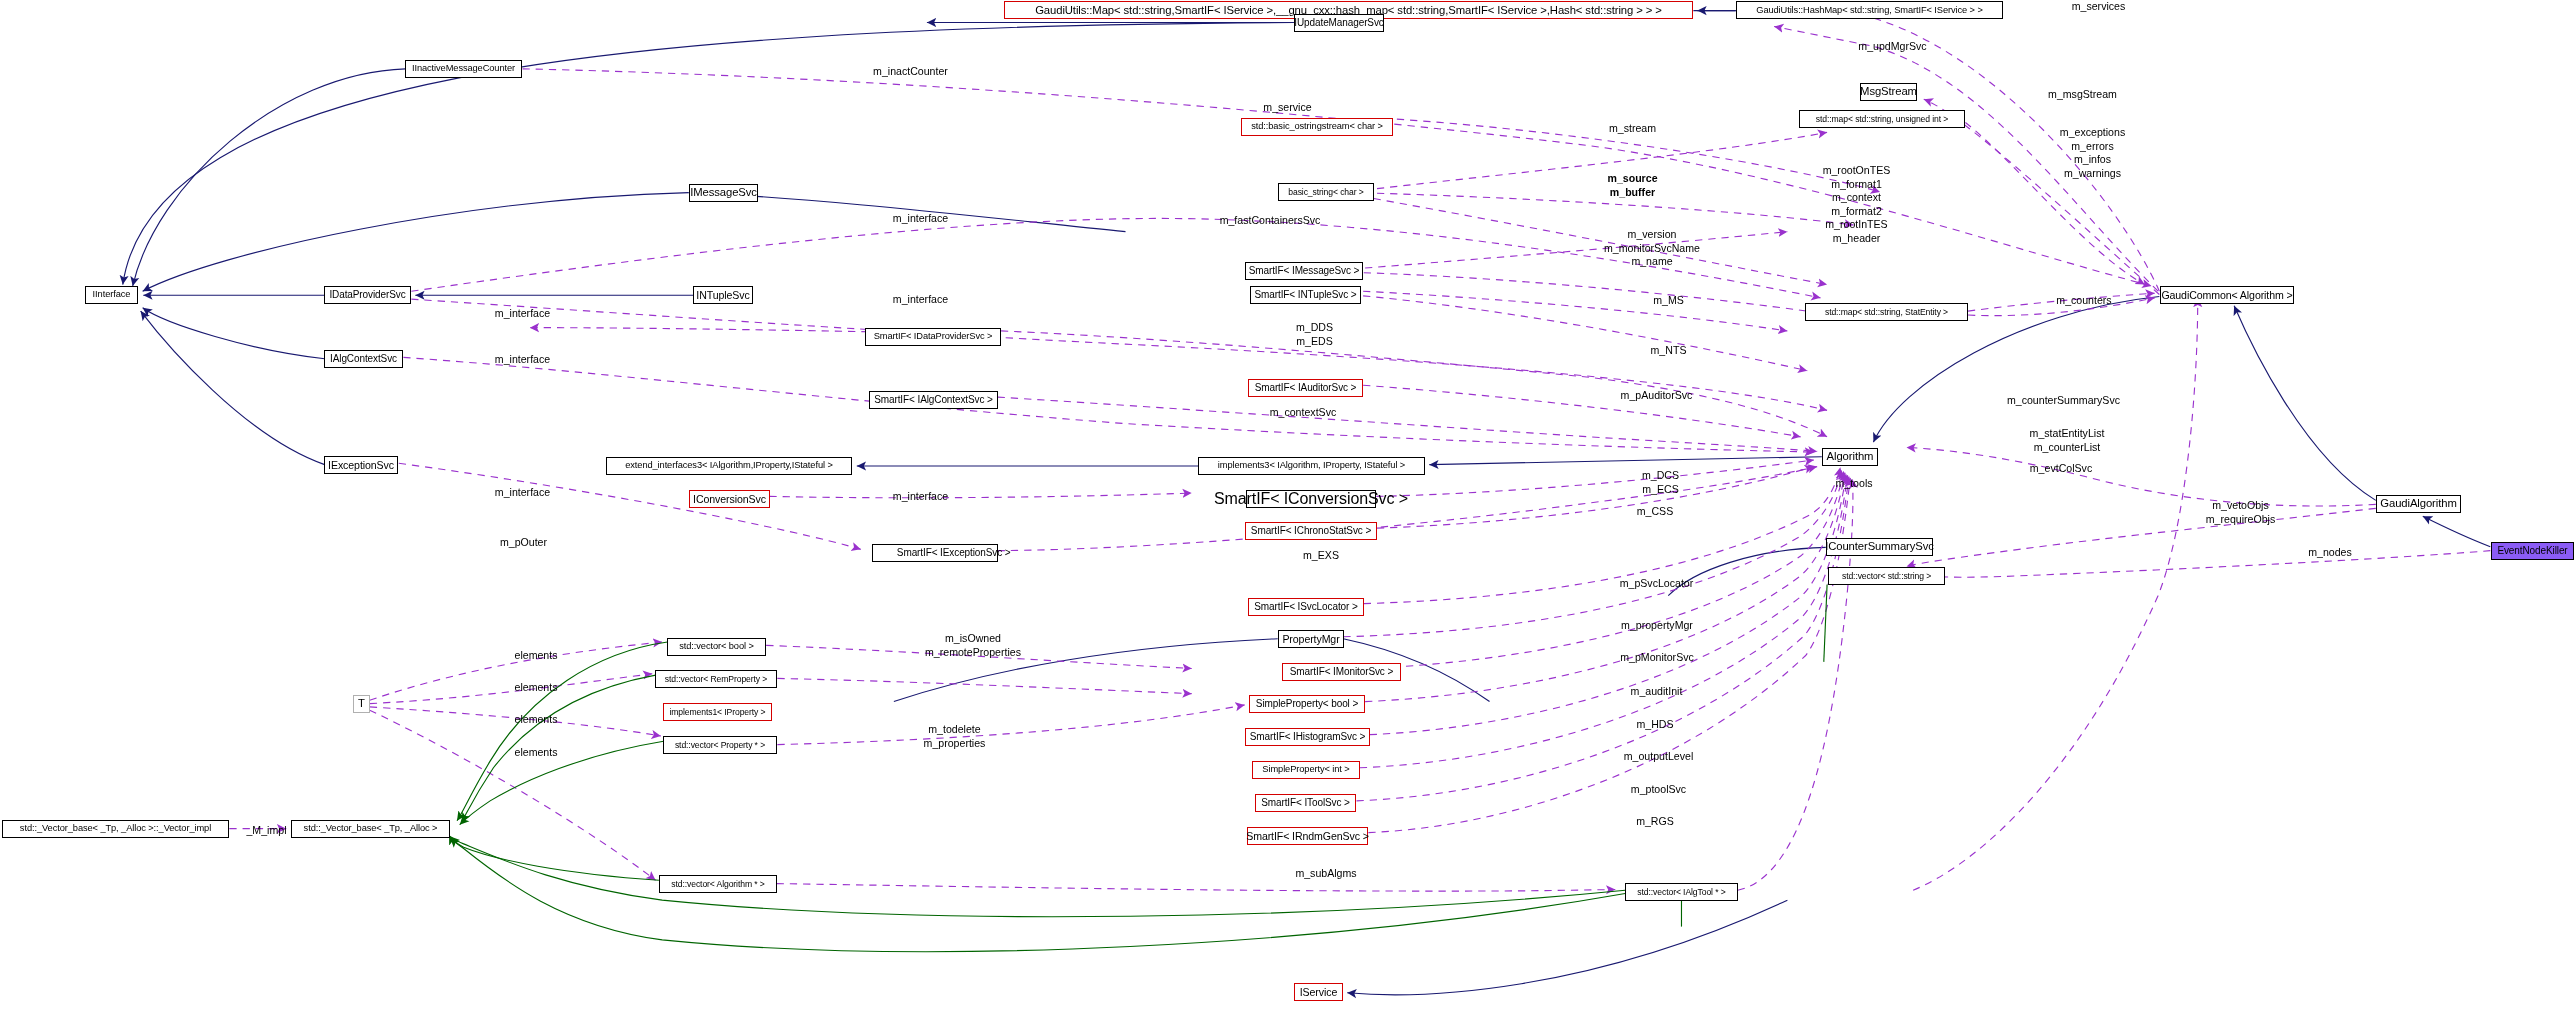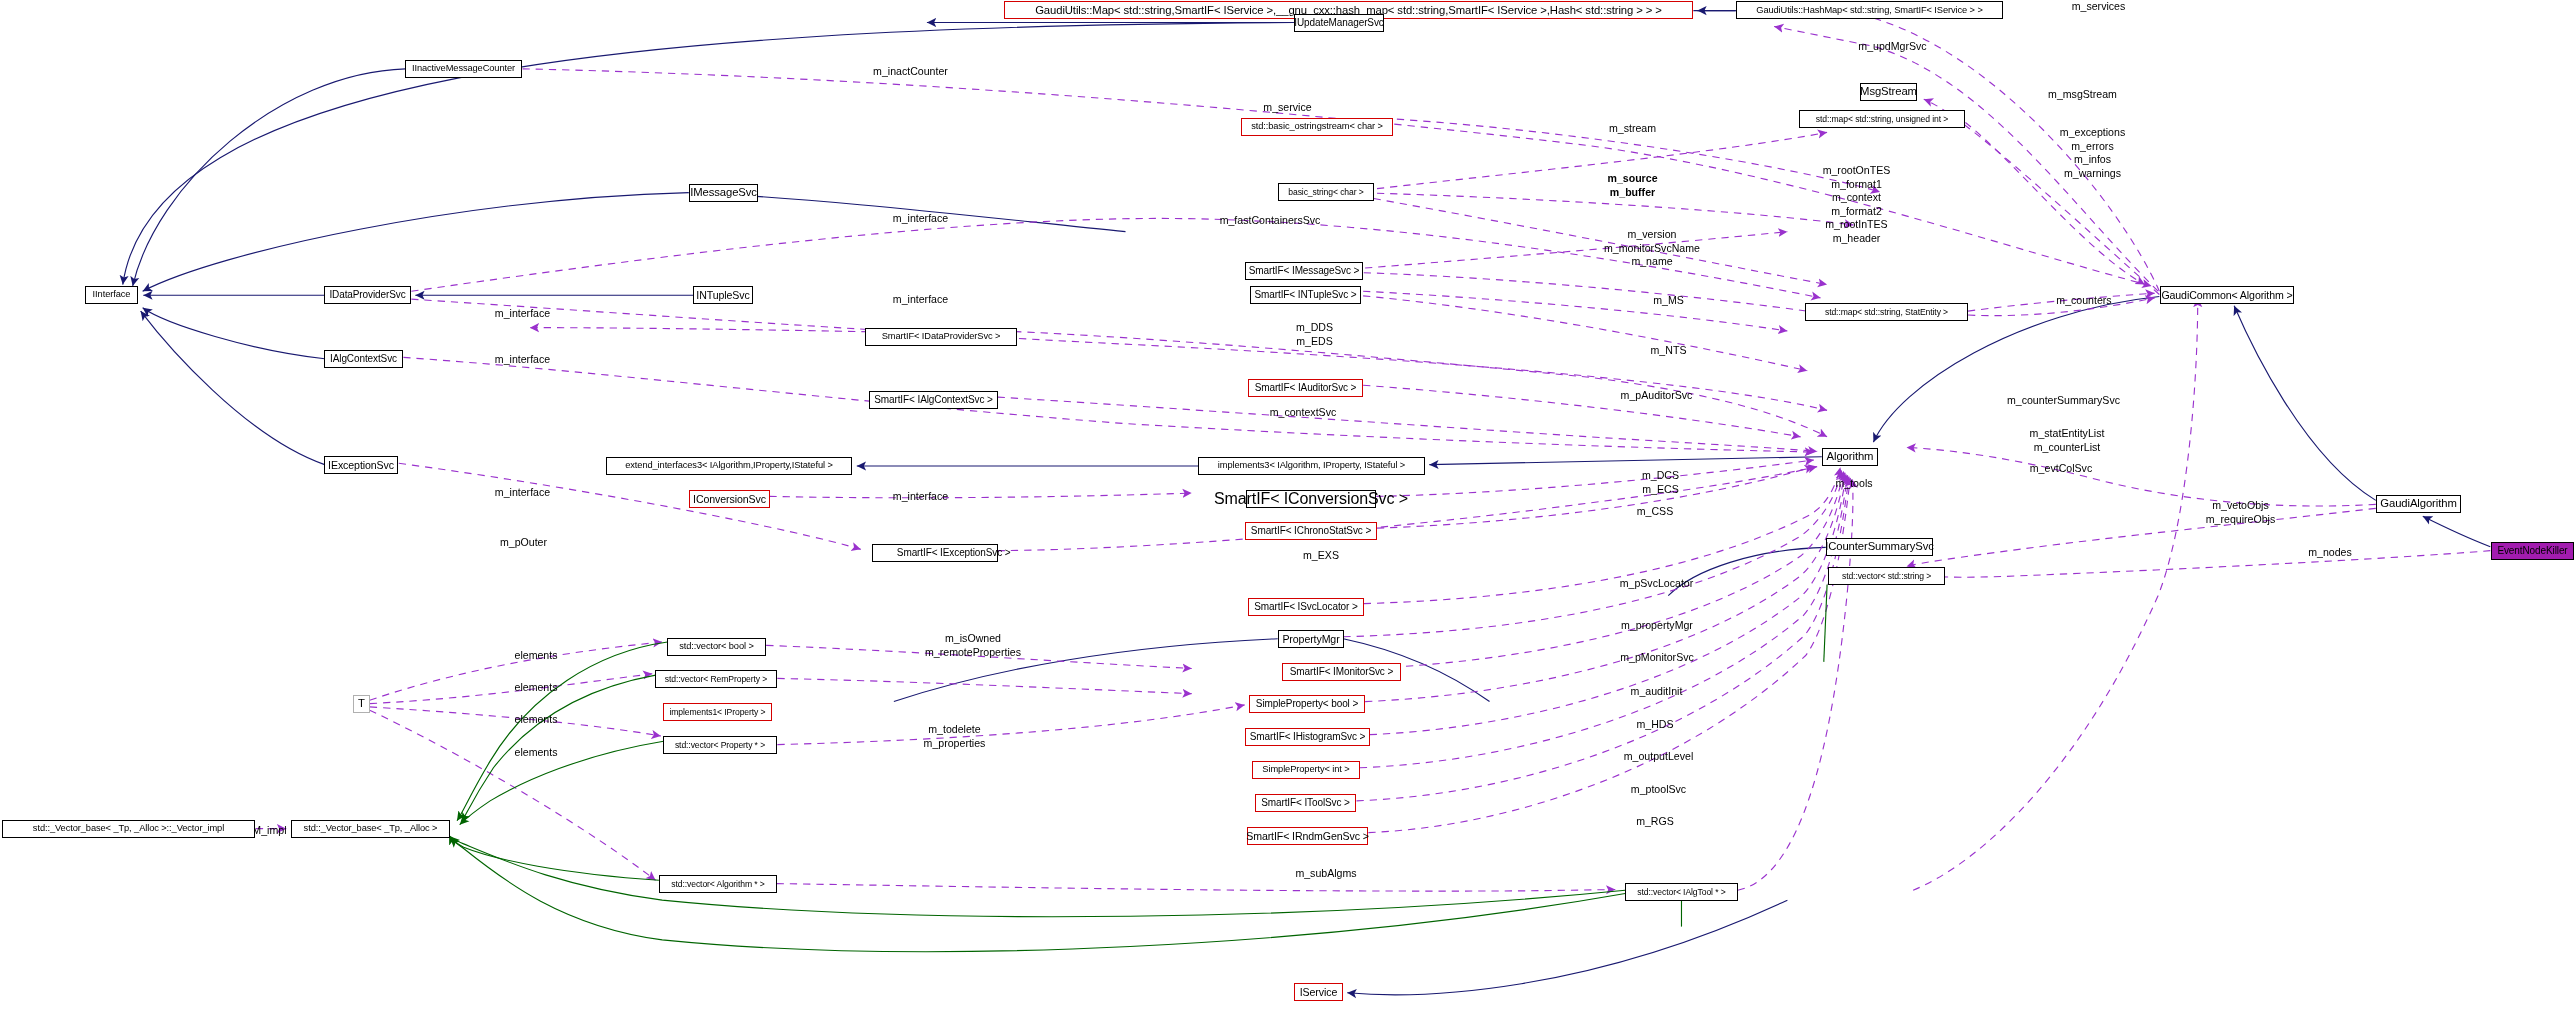--- a/index.html
+++ b/index.html
@@ -20,21 +20,21 @@
     color:#000000;
     font-size:11.3px;
     line-height:1;
     display:flex;align-items:center;justify-content:center;
     white-space:nowrap;
     padding:0 4.6px;
     letter-spacing:-0.1px;
     z-index:5;
   }
   .node.red{border-color:#d40000;}
-  .node.grey{background:#a21caf;border-color:#000000;}
+  .node.grey{background:#8b5cf6;border-color:#000000;}
   .node.tparam{border:1.1px solid #b0b0b0;background:#ffffff;}
   .edge-label{
     position:absolute;
     font-size:10.6px;
     color:#000000;
     white-space:nowrap;
     line-height:1.28;
     z-index:4;
     text-align:center;
   }
@@ -171,21 +171,21 @@
       <div class="node" style="left: 1799px; top: 110px; width: 166px; height: 18px; font-size: 8.6px;">std::map&lt; std::string, unsigned int &gt;</div>
       <div class="node" style="left: 1278px; top: 183px; width: 96px; height: 18px; font-size: 8.6px;">basic_string&lt; char &gt;</div>
       <div class="node" style="left: 689px; top: 184px; width: 69px; height: 18px;">IMessageSvc</div>
       <div class="node" style="left: 1245px; top: 262px; width: 118px; height: 18px; font-size: 10px;">SmartIF&lt; IMessageSvc &gt;</div>
       <div class="node" style="left: 85px; top: 286px; width: 53px; height: 18px; font-size: 9.3px;">IInterface</div>
       <div class="node" style="left: 324px; top: 286px; width: 87px; height: 18px; font-size: 10px;">IDataProviderSvc</div>
       <div class="node" style="left: 693px; top: 286px; width: 60px; height: 18px; font-size: 10.6px;">INTupleSvc</div>
       <div class="node" style="left: 1250px; top: 286px; width: 111px; height: 18px; font-size: 10px;">SmartIF&lt; INTupleSvc &gt;</div>
       <div class="node" style="left: 1805px; top: 303px; width: 163px; height: 18px; font-size: 8.6px;">std::map&lt; std::string, StatEntity &gt;</div>
       <div class="node" style="left: 2160px; top: 286px; width: 134px; height: 18px; font-size: 10.6px;">GaudiCommon&lt; Algorithm &gt;</div>
-      <div class="node" style="left: 865px; top: 328px; width: 152px; height: 18px; font-size: 9.3px;">SmartIF&lt; IDataProviderSvc &gt;</div>
+      <div class="node" style="left: 865px; top: 328px; width: 136px; height: 18px; font-size: 9.3px;">SmartIF&lt; IDataProviderSvc &gt;</div>
       <div class="node" style="left: 324px; top: 350px; width: 79px; height: 18px; font-size: 10px;">IAlgContextSvc</div>
       <div class="node red" style="left: 1248px; top: 379px; width: 115px; height: 18px; font-size: 10px;">SmartIF&lt; IAuditorSvc &gt;</div>
       <div class="node" style="left: 869px; top: 391px; width: 129px; height: 18px; font-size: 10px;">SmartIF&lt; IAlgContextSvc &gt;</div>
       <div class="node" style="left: 324px; top: 456px; width: 74px; height: 18px; font-size: 10.6px;">IExceptionSvc</div>
       <div class="node" style="left: 606px; top: 457px; width: 246px; height: 18px; font-size: 9.3px;">extend_interfaces3&lt; IAlgorithm,IProperty,IStateful &gt;</div>
       <div class="node" style="left: 1198px; top: 457px; width: 227px; height: 18px; font-size: 9.3px;">implements3&lt; IAlgorithm, IProperty, IStateful &gt;</div>
       <div class="node" style="left: 1822px; top: 448px; width: 56px; height: 18px;">Algorithm</div>
       <div class="node red" style="left: 689px; top: 490px; width: 81px; height: 18px; font-size: 10.6px;">IConversionSvc</div>
       <div class="node" style="left: 1246px; top: 490px; width: 130px; height: 18px; font-size: 16px;">SmartIF&lt; IConversionSvc &gt;</div>
       <div class="node red" style="left: 1245px; top: 522px; width: 132px; height: 18px; font-size: 10px;">SmartIF&lt; IChronoStatSvc &gt;</div>
@@ -200,21 +200,21 @@
       <div class="node red" style="left: 1247px; top: 663px; width: 119px; height: 18px; font-size: 10px; margin-left: 35px;">SmartIF&lt; IMonitorSvc &gt;</div>
       <div class="node" style="left: 655px; top: 670px; width: 122px; height: 18px; font-size: 8.6px;">std::vector&lt; RemProperty &gt;</div>
       <div class="node red" style="left: 1249px; top: 695px; width: 116px; height: 18px; font-size: 10px;">SimpleProperty&lt; bool &gt;</div>
       <div class="node tparam" style="left: 353px; top: 695px; width: 16.6px; height: 18px;">T</div>
       <div class="node red" style="left: 663px; top: 703px; width: 109px; height: 18px; font-size: 8.6px;">implements1&lt; IProperty &gt;</div>
       <div class="node red" style="left: 1245px; top: 728px; width: 125px; height: 18px; font-size: 10px;">SmartIF&lt; IHistogramSvc &gt;</div>
       <div class="node" style="left: 663px; top: 736px; width: 114px; height: 18px; font-size: 8.6px;">std::vector&lt; Property * &gt;</div>
       <div class="node red" style="left: 1252px; top: 761px; width: 108px; height: 18px; font-size: 9.3px;">SimpleProperty&lt; int &gt;</div>
       <div class="node red" style="left: 1255px; top: 794px; width: 101px; height: 18px; font-size: 10px;">SmartIF&lt; IToolSvc &gt;</div>
       <div class="node red" style="left: 1247px; top: 827px; width: 121px; height: 18px; font-size: 10.6px;">SmartIF&lt; IRndmGenSvc &gt;</div>
-      <div class="node" style="left: 2px; top: 820px; width: 253px; height: 18px; font-size: 9.3px;">std::_Vector_base&lt; _Tp, _Alloc &gt;::_Vector_impl</div>
+      <div class="node" style="left: 2px; top: 820px; width: 227px; height: 18px; font-size: 9.3px;">std::_Vector_base&lt; _Tp, _Alloc &gt;::_Vector_impl</div>
       <div class="node" style="left: 291px; top: 820px; width: 159px; height: 18px; font-size: 9.3px;">std::_Vector_base&lt; _Tp, _Alloc &gt;</div>
       <div class="node" style="left: 659px; top: 875px; width: 118px; height: 18px; font-size: 8.6px;">std::vector&lt; Algorithm * &gt;</div>
       <div class="node" style="left: 1625px; top: 883px; width: 113px; height: 18px; font-size: 8.6px;">std::vector&lt; IAlgTool * &gt;</div>
       <div class="node red" style="left: 1294px; top: 983px; width: 49px; height: 18px; font-size: 10.6px;">IService</div>
     </div>
   <div id="labels-layer">
       <div class="edge-label" style="left: 2059px; top: 0px; width: 79px;">m_services</div>
       <div class="edge-label" style="left: 861px; top: 65px; width: 99px;">m_inactCounter</div>
       <div class="edge-label" style="left: 1846px; top: 40px; width: 93px;">m_updMgrSvc</div>
       <div class="edge-label" style="left: 2036px; top: 88px; width: 93px;">m_msgStream</div>

